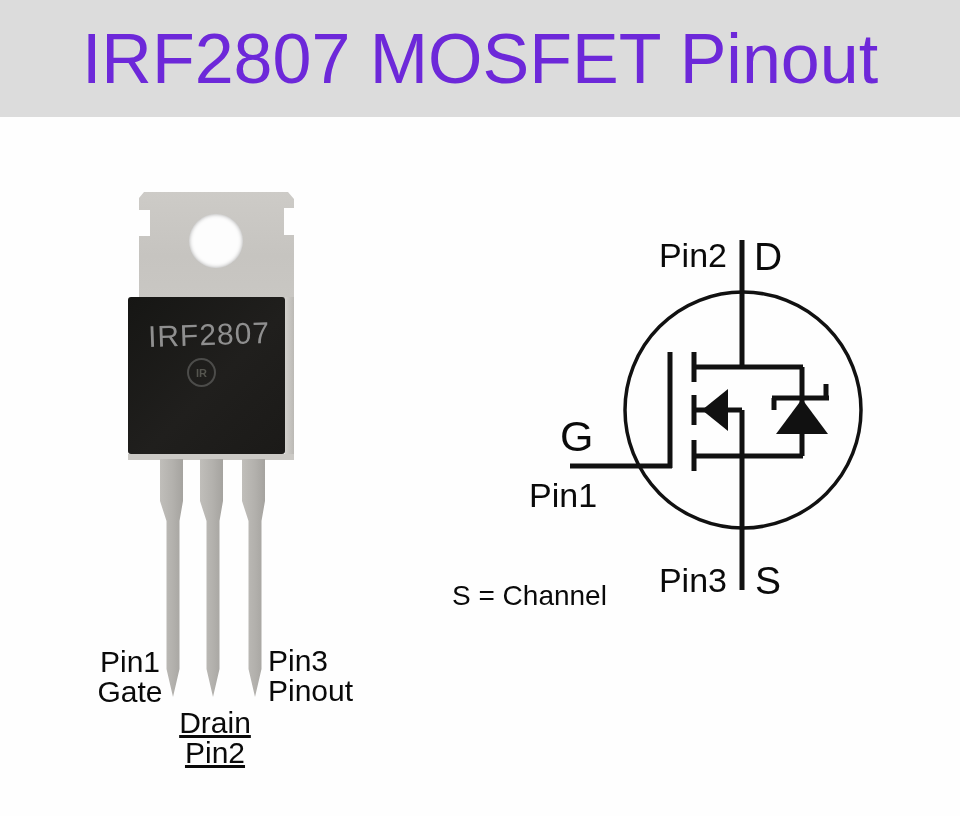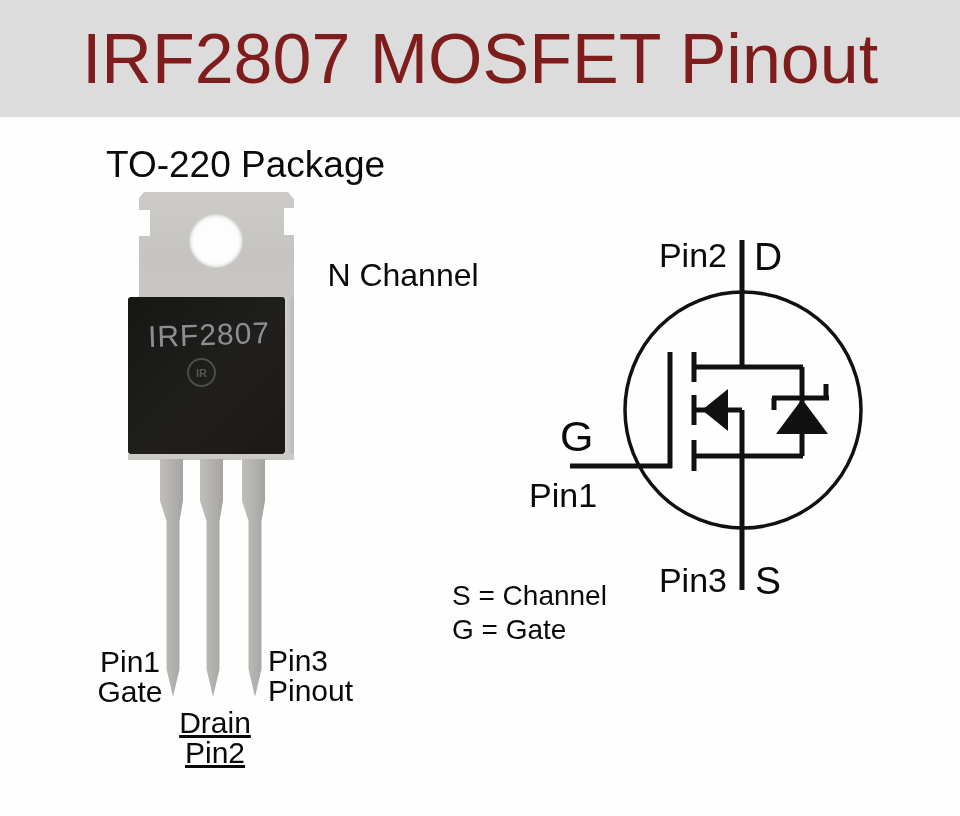--- a/index.html
+++ b/index.html
@@ -4,21 +4,21 @@
 <style>
   html,body{margin:0;padding:0;background:#fff;}
   .page{
     position:relative;width:960px;height:816px;overflow:hidden;
     background:#fefefe;font-family:"Liberation Sans",sans-serif;color:#0a0a0a;
   }
   .banner{
     position:absolute;left:0;top:0;width:960px;height:117px;
     background:#dcdcdc;display:flex;align-items:center;justify-content:center;
   }
-  .title{font-size:70px;line-height:1;font-weight:400;letter-spacing:0;color:#7f1d1d;}
+  .title{font-size:70px;line-height:1;font-weight:400;letter-spacing:0;color:#6d28d9;}
   .abs{position:absolute;line-height:1;}
   .heading{font-size:37px;}
   .type-label{width:170px;text-align:center;font-size:32px;line-height:35px;}
 
   
   .tab{
     position:absolute;left:139px;top:192px;width:155px;height:106px;
     background:linear-gradient(180deg,#cdcbc7 0%,#c6c4c0 60%,#c9c7c3 100%);
     clip-path:polygon(0px 6px,5px 0px,149px 0px,155px 7px,155px 16px,145px 16px,
       145px 43px,155px 43px,155px 106px,0px 106px,0px 44px,11px 44px,11px 18px,0px 18px);
@@ -68,37 +68,35 @@
 </style>
 </head>
 <body>
 
 <div class="page">
 
   <div class="banner">
     <div class="title">IRF2807 MOSFET Pinout</div>
   </div>
 
-  <div class="abs heading" style="left:106px;top:146px;">TO-220 Package</div>
 
   <div class="tab">
     <div class="hole"></div>
   </div>
   <div class="side-strip"></div>
   <div class="pkg-body">
     <div class="chip-marking">IRF2807</div>
     <div class="ir-logo">IR</div>
   </div>
   <div class="bottom-edge"></div>
   <div class="leg l1"></div>
   <div class="leg l2"></div>
   <div class="leg l3"></div>
 
   <div class="abs type-label" style="left:318px;top:258px;">
-    <div>N Channel</div>
   </div>
 
   <div class="abs pin-label center" style="left:90px;top:647px;width:80px;">
     <div>Pin1</div>
     <div>Gate</div>
   </div>
   <div class="abs pin-label" style="left:268px;top:646px;">
     <div>Pin3</div>
     <div>Pinout</div>
   </div>
@@ -128,16 +126,15 @@
 
   <div class="abs sym-pin right" style="left:630px;top:238px;width:97px;">Pin2</div>
   <div class="abs sym-big" style="left:754px;top:237px;">D</div>
   <div class="abs sym-g" style="left:560px;top:415px;">G</div>
   <div class="abs sym-pin" style="left:529px;top:478px;">Pin1</div>
   <div class="abs sym-pin right" style="left:630px;top:563px;width:97px;">Pin3</div>
   <div class="abs sym-big" style="left:755px;top:561px;">S</div>
 
   <div class="abs legend" style="left:452px;top:579px;">
     <div>S = Channel</div>
-    <div>G = Gate</div>
   </div>
 
 </div>
 
 </body></html>

